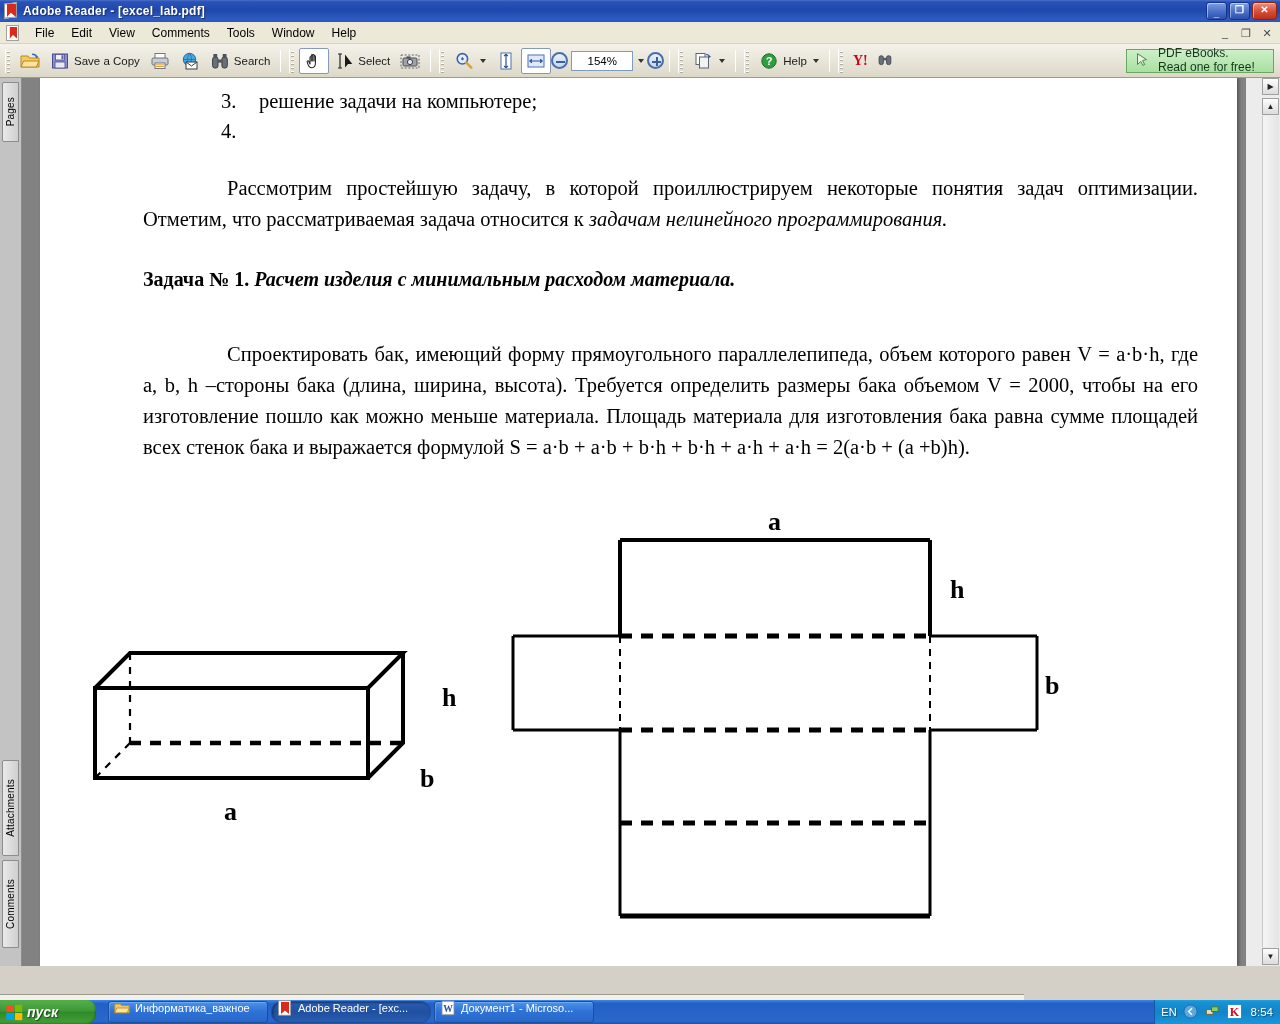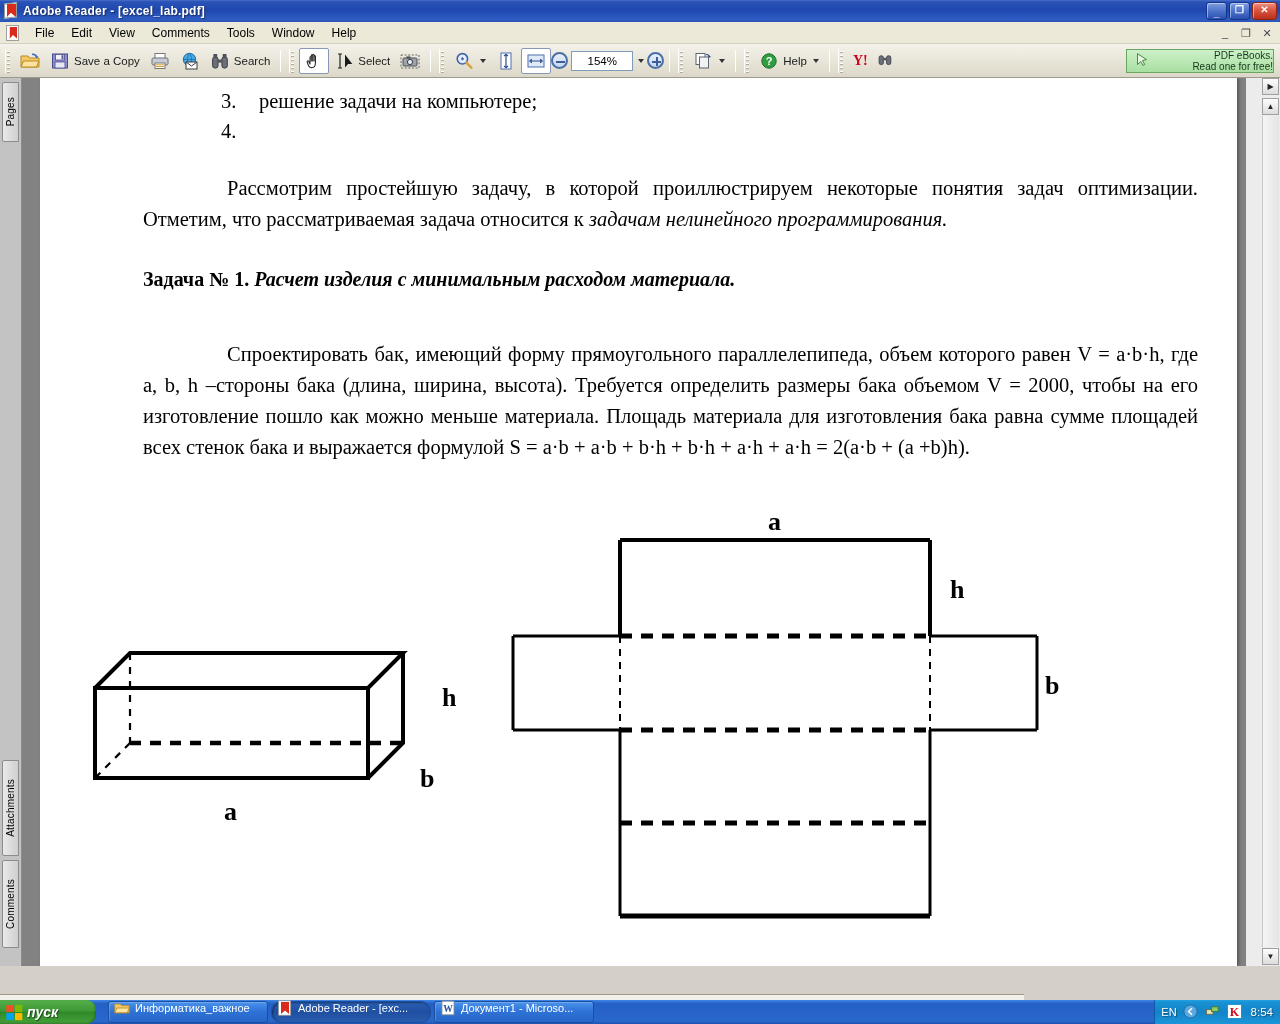--- a/index.html
+++ b/index.html
@@ -95,21 +95,21 @@
   .zoomwrap { display:flex; align-items:center; gap:3px; }
   .circbtn { width: 17px; height: 17px; border-radius: 50%; border: 2px solid #4a6ea8;
              background: linear-gradient(180deg,#eaf0fa,#c7d6ec); position: relative; }
   .circbtn::before { content:""; position:absolute; left:3px; top:6.5px; width:9px; height:2px; background:#3a5e98;}
   .circbtn.plus::after { content:""; position:absolute; left:6.5px; top:3px; width:2px; height:9px; background:#3a5e98;}
   .adbanner {
     position: absolute; right: 6px; top: 5px; width: 148px; height: 24px;
     background: linear-gradient(180deg,#cdf0c8,#a9dfa2); border: 1px solid #6aa861;
     display: flex; align-items: center; gap: 5px; padding-left: 6px;
   }
-  .adbanner .txt { font-size: 10px; color: #16371a; line-height: 1.15; text-align: right; flex: 1; }
+  .adbanner .txt { font-size: 12px; color: #16371a; line-height: 1.15; text-align: left; flex: 1; }
 
   
   .workarea { position: absolute; left: 0; top: 78px; width: 1280px; height: 888px; background: #808080; }
   .navpane {
     position: absolute; left: 0; top: 0; width: 22px; height: 888px;
     background: #c3c3c3; border-right: 1px solid #8d8d8d;
   }
   .navtab {
     position: absolute; left: 2px; width: 17px;
     background: linear-gradient(90deg,#e9e9e9,#cfcfcf);

